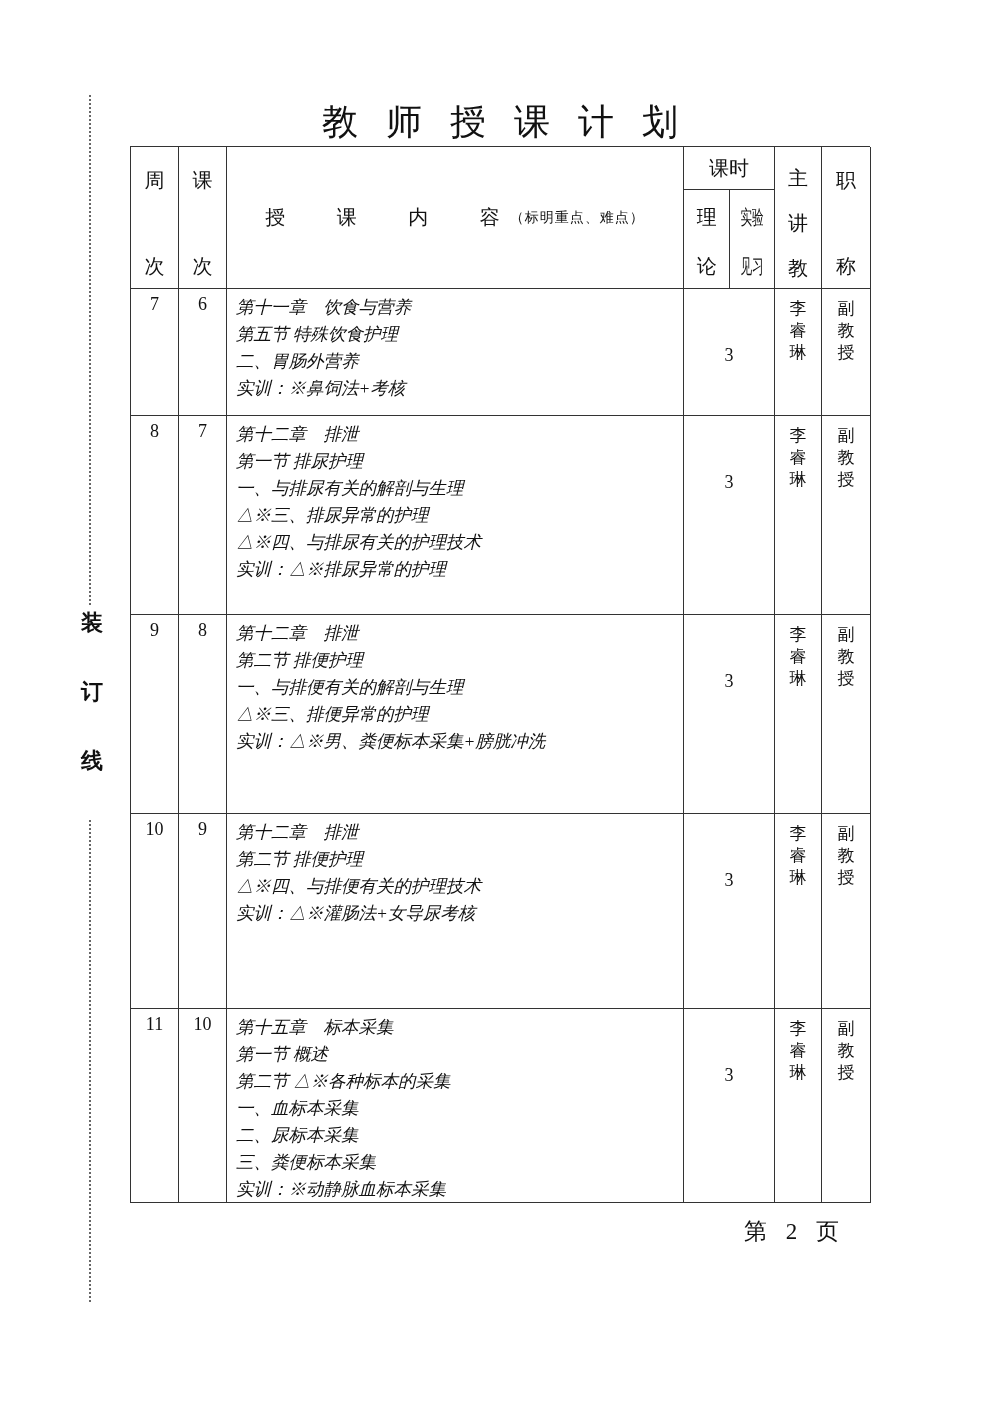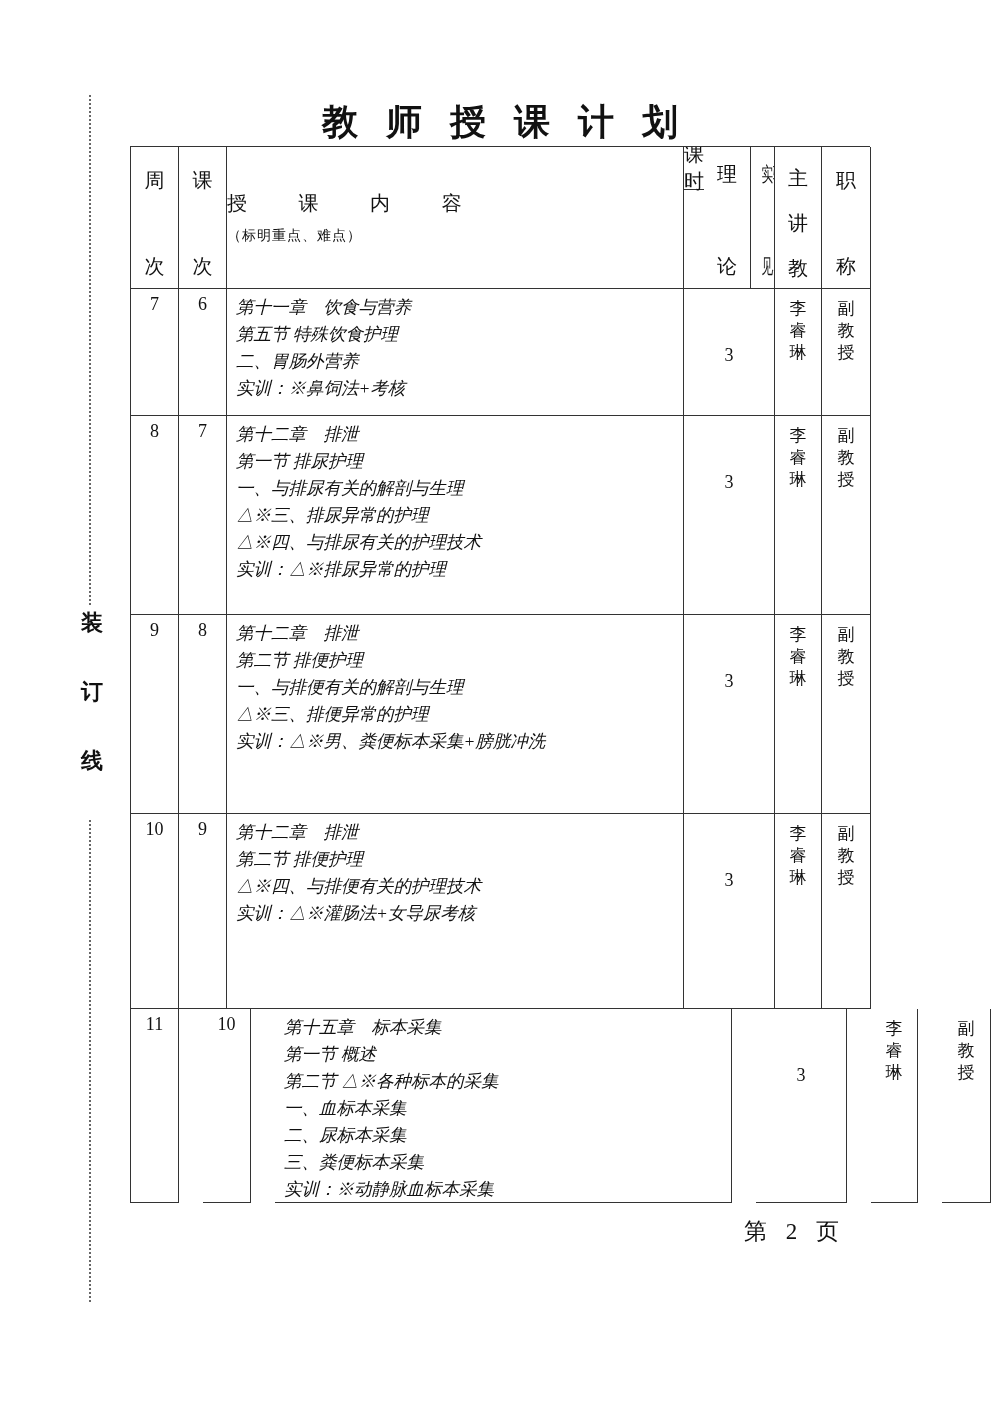--- a/index.html
+++ b/index.html
@@ -14,21 +14,21 @@
     background:#ffffff;
     font-family:"Liberation Serif", serif;
     color:var(--ink);
     overflow:hidden;
   }
   
   .doc-title{
     position:absolute;left:130px;top:98px;width:740px;
     text-align:center;
     font-family:"Liberation Sans", sans-serif;
-    font-weight:700;
+    font-weight:400;
     font-size:36px;
     letter-spacing:28px;
     padding-left:28px;
     box-sizing:border-box;
     white-space:nowrap;
   }
   
   .dotted-seg{
     position:absolute;left:89px;width:0;
     border-left:2px dotted var(--dot);
@@ -66,26 +66,26 @@
   }
   .v2{
     display:flex;flex-direction:column;justify-content:space-between;
     align-items:center;padding:20px 0 8px;
   }
   .v3{
     display:flex;flex-direction:column;justify-content:space-between;
     align-items:center;padding:18px 0 6px;
   }
   .content-head{
-    display:flex;flex-direction:column;justify-content:center;
-    gap:10px;
+    display:flex;flex-direction:row;justify-content:center;
+    align-items:center;gap:10px;
   }
   .content-head .l1{word-spacing:46px;white-space:nowrap;}
   .content-head .l2{font-size:14px;letter-spacing:1px;white-space:nowrap;}
-  .hours-group{display:flex;padding:0;}
+  .hours-group{display:flex;flex-direction:column;padding:0;}
   .hours-top{
     height:43px;border-bottom:1px solid var(--line);
     display:flex;align-items:center;justify-content:center;
     box-sizing:border-box;
   }
   .hours-bottom{flex:1;display:flex;}
   .hours-sub{
     display:flex;flex-direction:column;justify-content:space-between;
     align-items:center;padding:14px 0 8px;box-sizing:border-box;
   }
@@ -93,21 +93,21 @@
   .hours-practice{width:44px;}
   .squeezed{
     display:inline-block;transform:scaleX(0.58);transform-origin:50% 50%;
     white-space:nowrap;
   }
   
   .tbody .row:nth-child(1){height:127px;}
   .tbody .row:nth-child(2){height:199px;}
   .tbody .row:nth-child(3){height:199px;}
   .tbody .row:nth-child(4){height:195px;}
-  .tbody .row:nth-child(5){height:194px;gap:24px;}
+  .tbody .row:nth-child(5){height:194px;}
   .num-cell{
     text-align:center;padding-top:5px;font-size:18px;
   }
   .content-cell{padding:5px 4px 0 9px;font-style:italic;}
   .content-line{
     font-size:17.5px;line-height:27px;height:27px;white-space:nowrap;
   }
   .hours-cell{text-align:center;padding-top:56px;font-size:18px;}
   .vname-cell{
     text-align:center;padding-top:9px;font-size:17px;line-height:22px;

